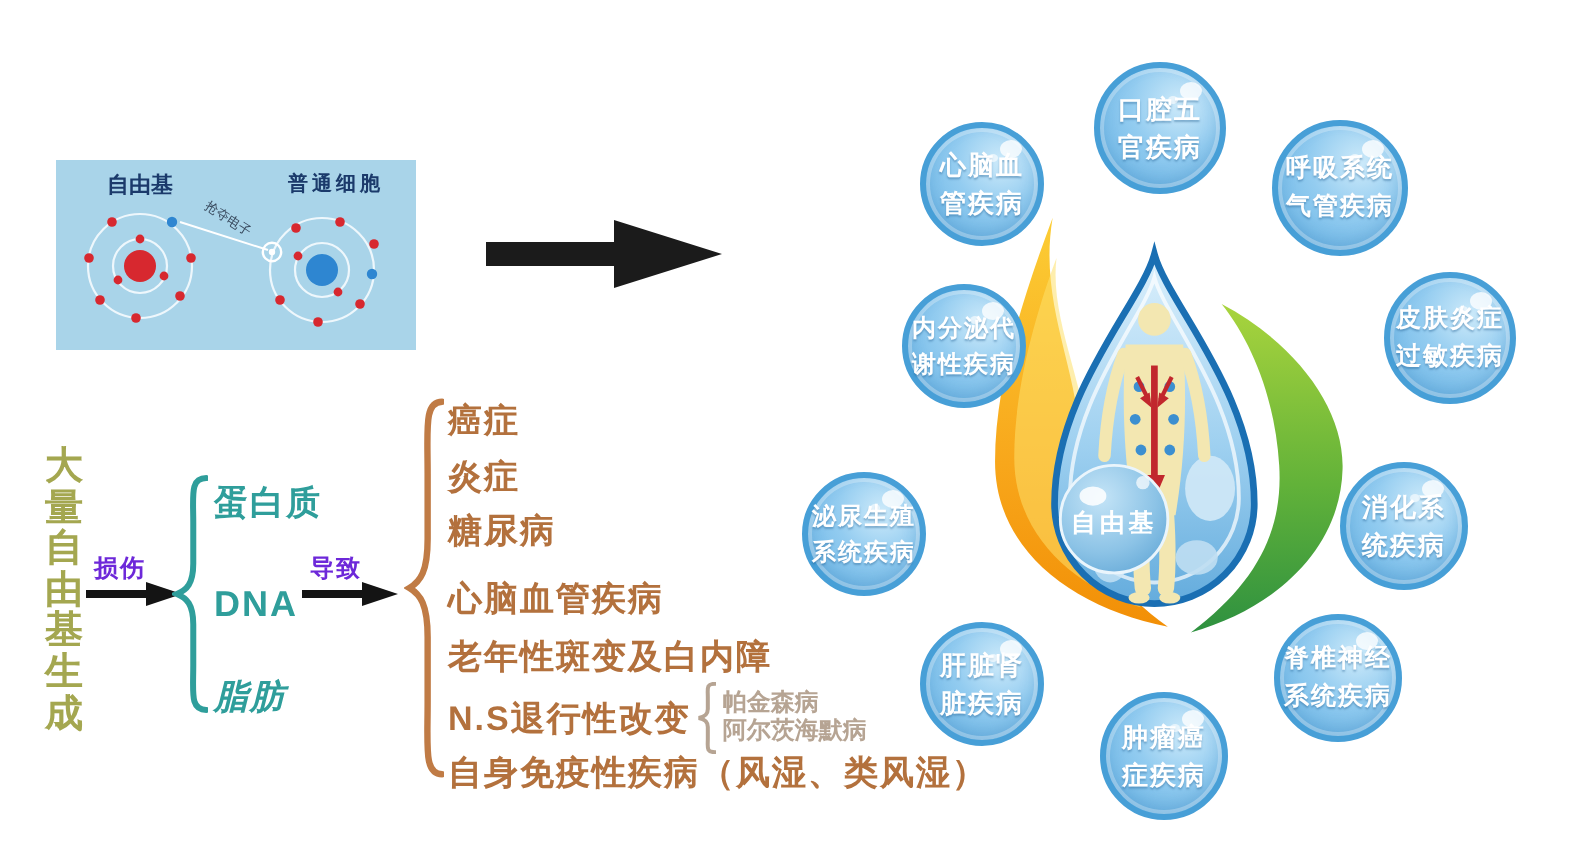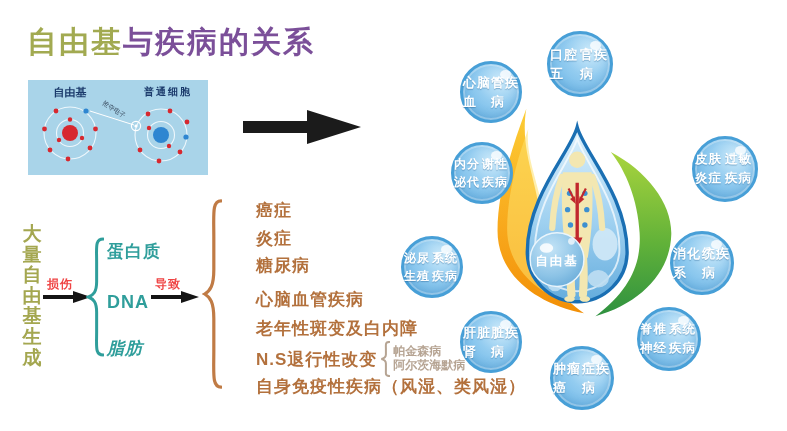--- a/index.html
+++ b/index.html
@@ -14,72 +14,69 @@
   
   .atom-panel{position:absolute;left:28px;top:80px;width:180px;height:95px;}
 
   
   .big-arrow{position:absolute;left:243px;top:108px;}
 
   
   .v-source{position:absolute;left:20px;top:224px;width:24px;color:#a4a750;font-size:19px;font-weight:bold;text-align:center;}
   .v-source b{display:block;line-height:20.6px;font-weight:bold;}
 
-  .flow-label{position:absolute;color:#ef4444;font-size:12px;font-weight:bold;letter-spacing:1px;}
+  .flow-label{position:absolute;color:#6d28d9;font-size:12px;font-weight:bold;letter-spacing:1px;}
   .lbl-damage{left:47px;top:276px;}
   .lbl-cause{left:155px;top:276px;}
   .small-arrow{position:absolute;}
   .arr-damage{left:43px;top:290px;}
   .arr-cause{left:151px;top:290px;}
 
   .brace{position:absolute;}
   .brace-targets{left:86px;top:236px;}
   .brace-diseases{left:202px;top:196px;}
 
   .target-item{position:absolute;left:107px;color:#2f9e9b;font-size:17px;font-weight:bold;letter-spacing:1px;}
   .tg0{top:240px;} .tg1{top:292px;font-size:18px;} .tg2{top:337px;font-style:italic;}
 
-  .dis{position:absolute;left:224px;color:#b3713d;font-size:17px;font-weight:bold;letter-spacing:1px;white-space:nowrap;margin-left:32px;}
+  .dis{position:absolute;left:224px;color:#b3713d;font-size:17px;font-weight:bold;letter-spacing:1px;white-space:nowrap;}
   .d0{top:199px;} .d1{top:227px;} .d2{top:254px;} .d3{top:288px;} .d4{top:317px;}
   .d-ns{top:341px;display:flex;align-items:center;gap:3px;}
   .d-auto{top:375px;}
   .ns-sub{display:flex;flex-direction:column;justify-content:center;color:#b6a493;font-size:12px;font-weight:bold;line-height:1.15;letter-spacing:0;}
 
   
   .drop-graphic{position:absolute;left:486px;top:100px;}
 
   
   .bubble{position:absolute;box-sizing:border-box;border-radius:50%;
     border:3px solid #479fd7;
     background:radial-gradient(circle at 66% 30%, #cdeafa 0%, #93ccf0 42%, #63b1e4 100%);
     box-shadow:inset 0 0 0 2px rgba(255,255,255,0.28), inset 0 -4px 8px rgba(40,110,170,0.25);
-    display:flex;flex-direction:row;align-items:center;justify-content:center;
+    display:flex;flex-direction:column;align-items:center;justify-content:center;
     color:#fff;font-weight:bold;font-size:13px;line-height:1.5;letter-spacing:1px;text-align:left;
     text-shadow:0 1px 1px rgba(30,90,140,0.4);}
   .bubble .hl{position:absolute;top:11%;right:15%;width:11px;height:9px;border-radius:50%;background:rgba(255,255,255,0.78);}
   .bubble .hl::after{content:"";position:absolute;left:-6px;top:7px;width:5px;height:4px;border-radius:50%;background:rgba(255,255,255,0.6);}
   .b1{left:460px;top:61px;width:62px;height:62px;}
   .b2{left:547px;top:31px;width:66px;height:66px;}
   .b3{left:636px;top:60px;width:68px;height:68px;font-size:12.5px;}
   .b4{left:692px;top:136px;width:66px;height:66px;font-size:12.5px;}
   .b5{left:670px;top:231px;width:64px;height:64px;}
   .b6{left:637px;top:307px;width:64px;height:64px;font-size:12.5px;}
   .b7{left:550px;top:346px;width:64px;height:64px;}
   .b8{left:460px;top:311px;width:62px;height:62px;}
   .b9{left:401px;top:236px;width:62px;height:62px;font-size:12px;}
   .b10{left:406px;top:142px;width:62px;height:62px;font-size:12px;margin-left:45px;}
 </style>
 </head>
 <body>
 
 <div id="stage">
 
-  <div class="title">
-    <span class="t-green">自由基</span><span class="t-purple">与疾病的关系</span>
-  </div>
 
   <svg class="atom-panel" viewBox="0 0 180 95">
     <rect x="0" y="0" width="180" height="95" fill="#a9d4e9"></rect>
 
     <line x1="62" y1="31" x2="106" y2="45" stroke="#ffffff" stroke-width="1"></line>
 
     <g>
       <circle cx="42" cy="53" r="26" fill="none" stroke="#eef7fc" stroke-width="1.1"></circle>
       <circle cx="42" cy="53" r="13.5" fill="none" stroke="#eef7fc" stroke-width="1.1"></circle>
       <circle cx="42" cy="53" r="8" fill="#d7282f"></circle>
@@ -253,20 +250,25 @@
   <div class="bubble b1">
     <span>心脑血</span>
     <span>管疾病</span>
     <i class="hl"></i>
   </div>
   <div class="bubble b2">
     <span>口腔五</span>
     <span>官疾病</span>
     <i class="hl"></i>
   </div>
+  <div class="bubble b3">
+    <span>呼吸系统</span>
+    <span>气管疾病</span>
+    <i class="hl"></i>
+  </div>
   <div class="bubble b4">
     <span>皮肤炎症</span>
     <span>过敏疾病</span>
     <i class="hl"></i>
   </div>
   <div class="bubble b5">
     <span>消化系</span>
     <span>统疾病</span>
     <i class="hl"></i>
   </div>

